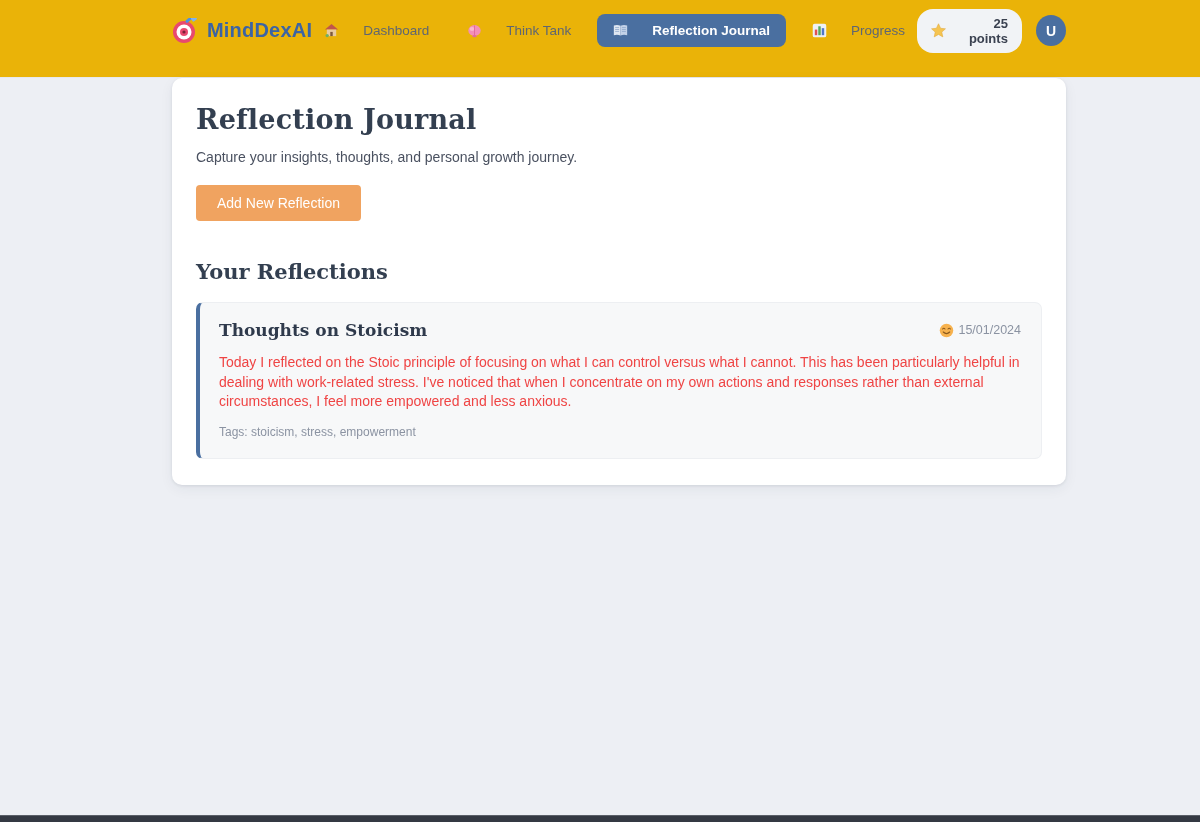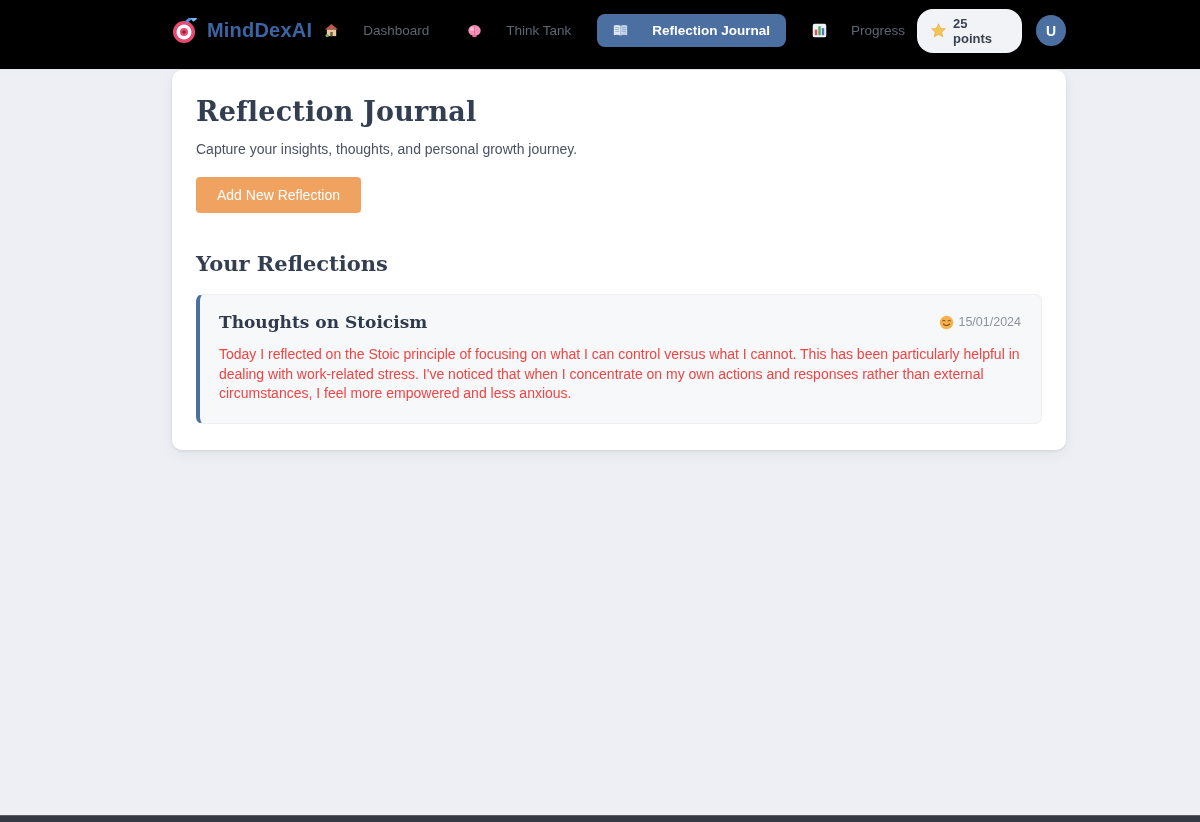--- a/index.html
+++ b/index.html
@@ -6,22 +6,22 @@
   html, body { width: 1200px; height: 822px; overflow: hidden; }
   body {
     font-family: "Liberation Sans", "DejaVu Sans", sans-serif;
     background: #edeff4;
     color: #4b5563;
     position: relative;
   }
 
   
   .navbar {
-    height: 70px;
-    background: #000000;
+    height: 78px;
+    background: #eab308;
     border-bottom: 1px solid #e7e9ee;
     width: 100%;
   }
   .nav-inner {
     width: 894px;
     margin-left: 172px;
     height: 61px;
     display: flex;
     align-items: center;
     justify-content: space-between;
@@ -69,20 +69,21 @@
   .points-pill {
     display: flex;
     align-items: center;
     gap: 7px;
     background: #f1f3f6;
     border-radius: 16px;
     padding: 7px 14px;
     font-size: 13px;
     color: #3a4150;
     font-weight: bold;
+    text-align: right;
   }
   .avatar {
     width: 31px;
     height: 31px;
     border-radius: 50%;
     background: #4a6fa0;
     color: #ffffff;
     font-size: 14px;
     font-weight: bold;
     display: flex;
@@ -273,17 +274,18 @@
         <svg class="icon" width="15" height="15" viewBox="0 0 16 16">
           <circle cx="8" cy="8" r="7.2" fill="#f7b24e"></circle>
           <path d="M3.8 6.4 Q5.1 4.8 6.4 6.4" stroke="#8a5a1e" stroke-width="1.1" fill="none" stroke-linecap="round"></path>
           <path d="M9.6 6.4 Q10.9 4.8 12.2 6.4" stroke="#8a5a1e" stroke-width="1.1" fill="none" stroke-linecap="round"></path>
           <path d="M4.6 9.6 Q8 13 11.4 9.6" stroke="#8a5a1e" stroke-width="1.2" fill="none" stroke-linecap="round"></path>
         </svg>
         <span>15/01/2024</span>
       </div>
     </div>
     <p class="refl-body">Today I reflected on the Stoic principle of focusing on what I can control versus what I cannot. This has been particularly helpful in dealing with work-related stress. I've noticed that when I concentrate on my own actions and responses rather than external circumstances, I feel more empowered and less anxious.</p>
+    <p class="refl-tags">Tags: stoicism, stress, empowerment</p>
   </article>
 
 </main>
 
 <div class="bottom-bar"></div>
 
 </body></html>

